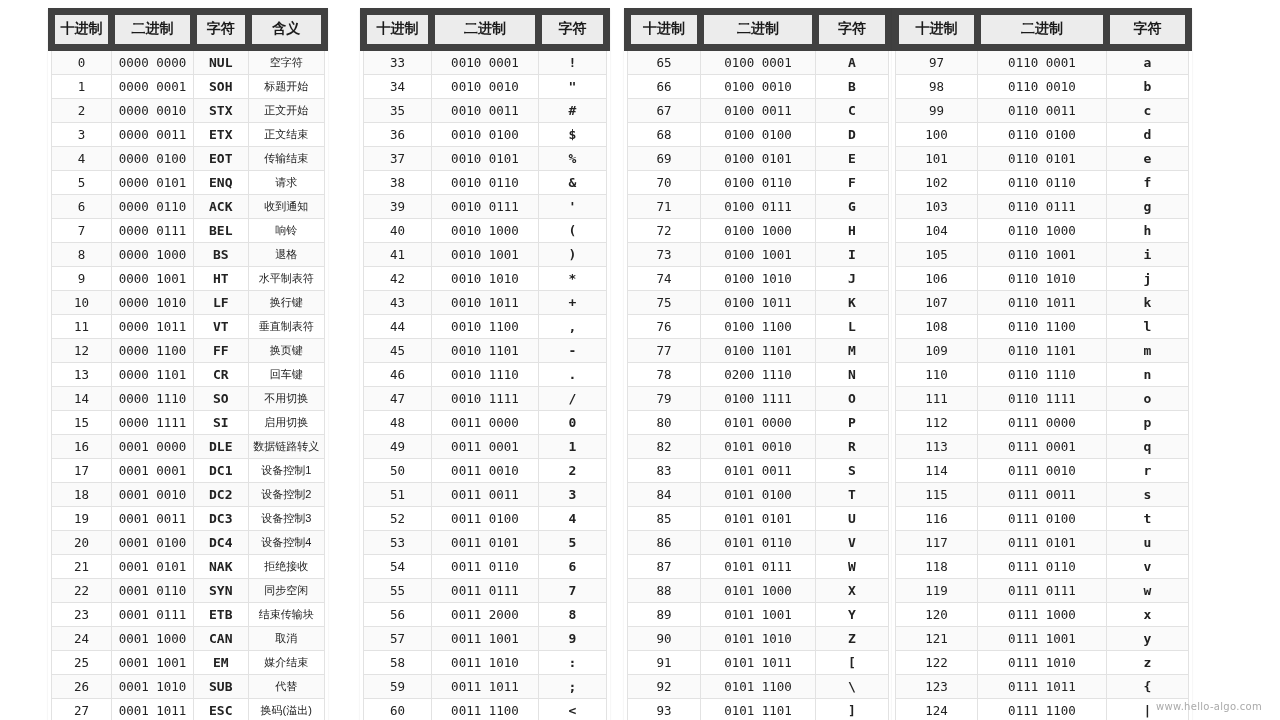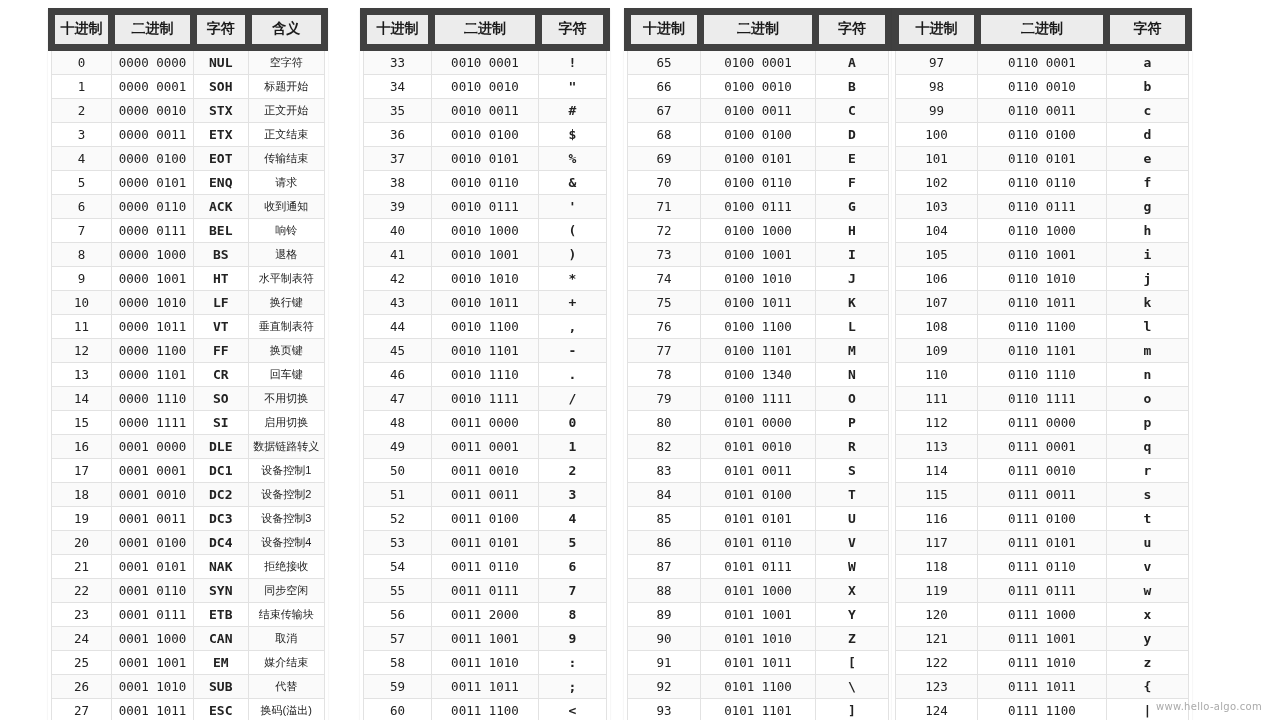--- a/index.html
+++ b/index.html
@@ -517,21 +517,21 @@
               <td class="col-bin">0100 1100</td>
               <td class="col-chr chr">L</td>
             </tr>
             <tr>
               <td class="col-dec">77</td>
               <td class="col-bin">0100 1101</td>
               <td class="col-chr chr">M</td>
             </tr>
             <tr>
               <td class="col-dec">78</td>
-              <td class="col-bin">0100 1340</td>
+              <td class="col-bin">0200 1110</td>
               <td class="col-chr chr">N</td>
             </tr>
             <tr>
               <td class="col-dec">79</td>
               <td class="col-bin">0100 1111</td>
               <td class="col-chr chr">O</td>
             </tr>
             <tr>
               <td class="col-dec">80</td>
               <td class="col-bin">0101 0000</td>

